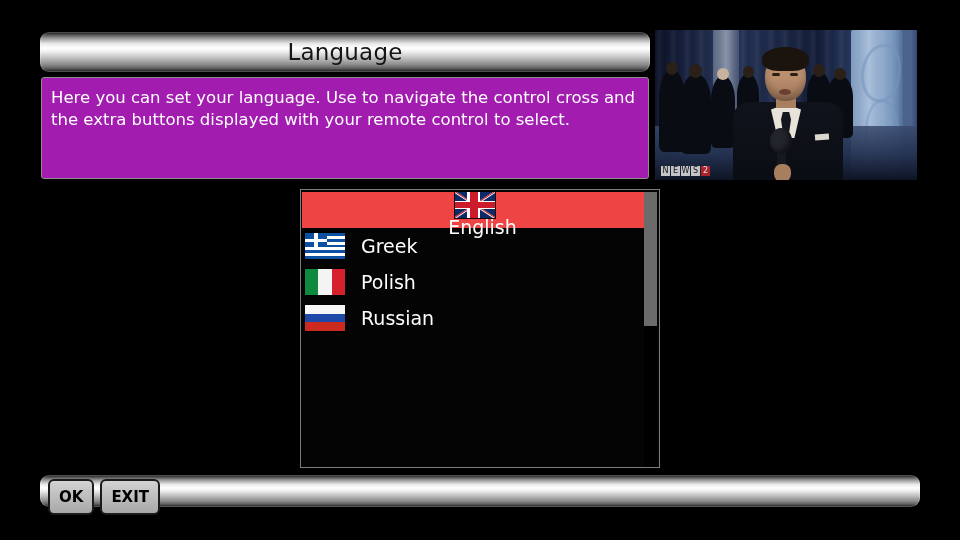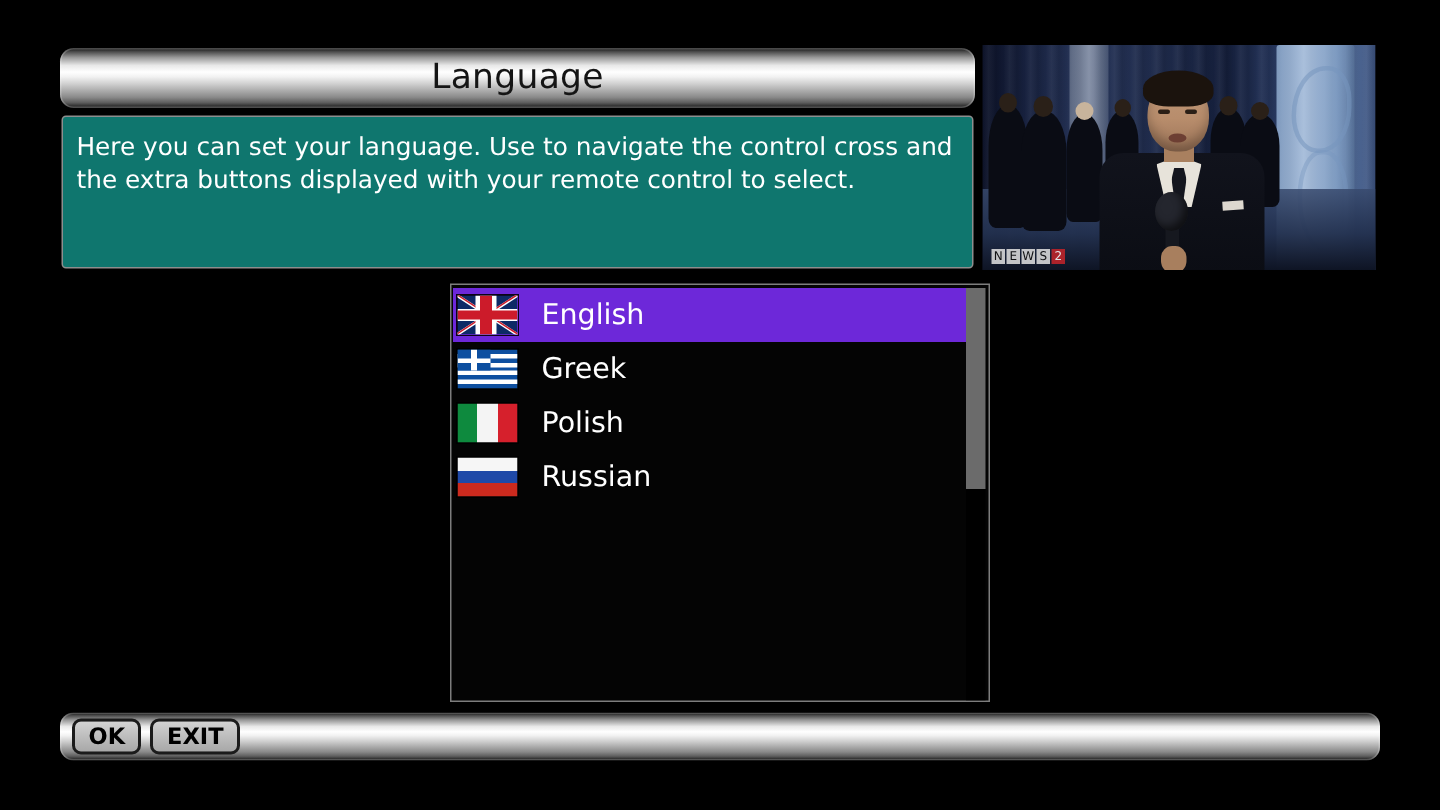--- a/index.html
+++ b/index.html
@@ -54,21 +54,21 @@
     line-height: 1;
   }
 
   
   #desc-box {
     position: absolute;
     left: 41px;
     top: 77px;
     width: 608px;
     height: 102px;
-    background: #0f766e;
+    background: #a21caf;
     border: 1px solid #8e8e8e;
     border-radius: 3px;
     box-sizing: border-box;
     padding-left: 12px;
   }
   #desc-text {
     position: absolute;
     left: 9px;
     top: 9px;
     right: 9px;
@@ -265,21 +265,22 @@
   }
   .lang-row {
     position: relative;
     height: 36px;
     display: flex;
     align-items: center;
     padding-left: 3px;
     box-sizing: border-box;
   }
   .lang-row.selected {
-    background: #6d28d9;
+    background: #ef4444;
+    flex-direction: column;
   }
   .lang-label {
     margin-left: 16px;
     font-size: 19px;
     color: #ffffff;
     line-height: 1;
   }
   .lang-row.selected .lang-label {
     color: #ffffff;
   }
@@ -324,21 +325,21 @@
   #btn-row {
     position: absolute;
     left: 48px;
     top: 479px;
     display: flex;
     gap: 6px;
   }
   .osd-btn {
     min-width: 42px;
     height: 24px;
-    padding: 4px 9px;
+    padding: 16px 9px;
     border: 2px solid #1b1b1b;
     border-radius: 6px;
     background: linear-gradient(to bottom, #d3d3d3 0%, #bdbdbd 50%, #a8a8a8 100%);
     color: #000000;
     font-size: 15px;
     font-weight: bold;
     line-height: 20px;
     text-align: center;
     box-sizing: border-box;
     display: flex;

